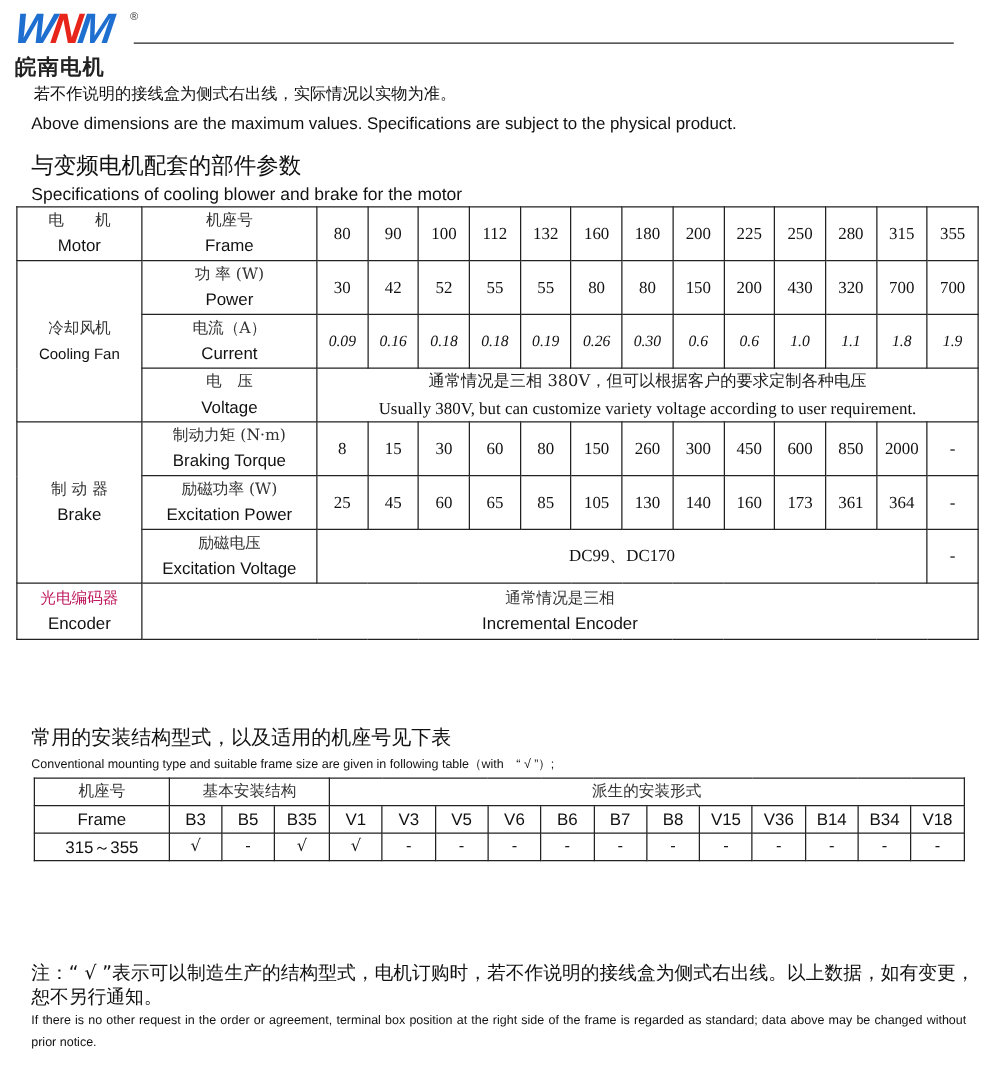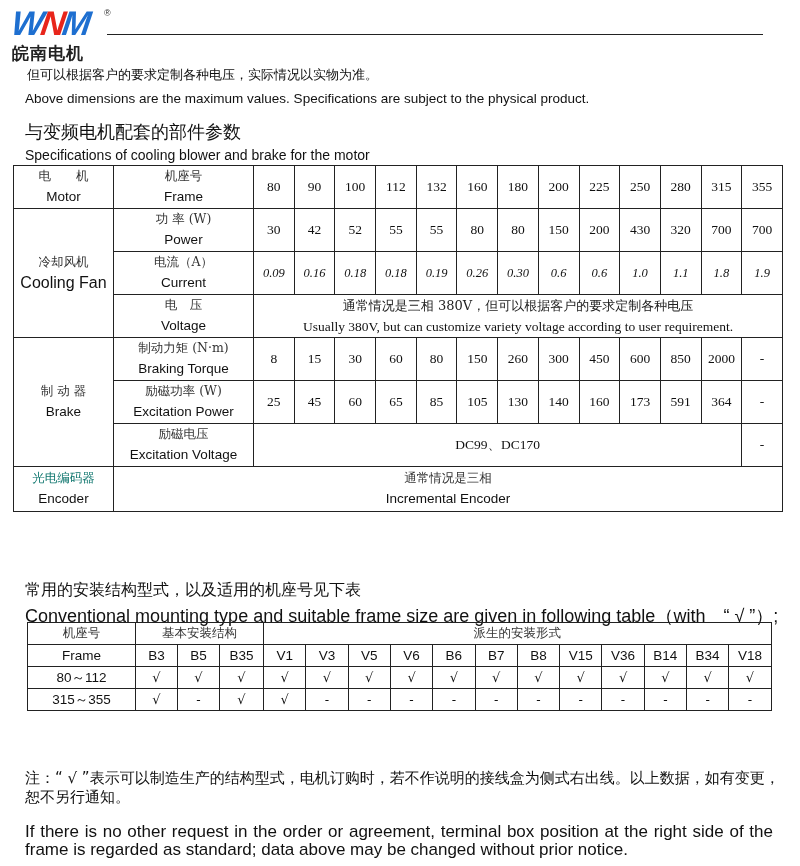--- a/index.html
+++ b/index.html
@@ -19,39 +19,39 @@
   table { border-collapse:collapse; position:absolute; table-layout:fixed; }
   td { border:1.5px solid #222; text-align:center; vertical-align:middle; padding:0; }
   .t1 { left:13px; top:165px; width:769px; }
   .t1 td { height:42px; font-size:13px; }
   .t1 .num { font-family:"Liberation Serif","DejaVu Serif",serif; font-size:13.5px; }
   .t1 .num.small { font-size:12.5px;font-style:italic; }
   .cn-lbl { font-family:"DejaVu Serif",serif; font-size:12.5px; color:#333; display:block; line-height:20px; }
   .en-lbl { font-size:13.5px; display:block; line-height:22px; }
   .serif-line { font-family:"Liberation Serif","DejaVu Serif",serif; font-size:13.5px; display:block; line-height:21px; }
   .sec2-title-cn { left:25px; top:580px; font-size:16px; font-family:"DejaVu Sans",sans-serif; }
-  .sec2-sub-en { left:25px; top:604px; font-size:18px; }
+  .sec2-sub-en { left:25px; top:604px; font-size:10px; }
   .t2 { left:27px; top:622px; width:743px; }
   .t2 td { height:21px; font-size:13.5px; }
   .t2 .cn-h { font-family:"DejaVu Serif",serif; font-size:12.5px; color:#333; }
   .t2 .mark { font-family:"DejaVu Serif",serif; font-size:13px; }
   .foot-cn { left:25px; top:769px; width:760px; font-size:15px; line-height:19px; font-family:"DejaVu Sans",sans-serif; }
-  .foot-en { left:25px; top:808px; width:748px; font-size:17px; line-height:18px; text-align:justify;margin-top:15px; }
+  .foot-en { left:25px; top:808px; width:748px; font-size:10px; line-height:18px; text-align:justify; }
 </style>
 </head>
 <body>
 
 <div class="abs logo">
   <div class="logo-letters"><span class="logo-w">W</span><span class="logo-n">N</span><span class="logo-m">M</span></div>
   <span class="logo-reg">®</span>
   <div class="logo-cn">皖南电机</div>
 </div>
 <div class="abs header-rule"></div>
 
-<div class="abs note-cn">但可以根据客户的要求定制各种电压，实际情况以实物为准。</div>
+<div class="abs note-cn">若不作说明的接线盒为侧式右出线，实际情况以实物为准。</div>
 <div class="abs note-en">Above dimensions are the maximum values. Specifications are subject to the physical product.</div>
 
 <div class="abs sec-title-cn">与变频电机配套的部件参数</div>
 <div class="abs sec-sub-en">Specifications of cooling blower and brake for the motor</div>
 
 <table class="t1">
   <colgroup>
     <col style="width:100px">
       <col style="width:140px">
     <col span="13" style="width:40.7px">
@@ -76,21 +76,21 @@
     <td class="num">200</td>
     <td class="num">225</td>
     <td class="num">250</td>
     <td class="num">280</td>
     <td class="num">315</td>
     <td class="num">355</td>
   </tr>
   <tr>
     <td rowspan="3">
           <span class="cn-lbl">冷却风机</span>
-          <span class="en-lbl" style="font-size:16px">Cooling Fan</span>
+          <span class="en-lbl" style="font-size:12px">Cooling Fan</span>
         </td>
     <td>
           <span class="cn-lbl">功 率 (W)</span>
           <span class="en-lbl">Power</span>
         </td>
     <td class="num">30</td>
     <td class="num">42</td>
     <td class="num">52</td>
     <td class="num">55</td>
     <td class="num">55</td>
@@ -163,35 +163,35 @@
     <td class="num">25</td>
     <td class="num">45</td>
     <td class="num">60</td>
     <td class="num">65</td>
     <td class="num">85</td>
     <td class="num">105</td>
     <td class="num">130</td>
     <td class="num">140</td>
     <td class="num">160</td>
     <td class="num">173</td>
-    <td class="num">591</td>
+    <td class="num">361</td>
     <td class="num">364</td>
     <td class="num">-</td>
   </tr>
   <tr>
     <td>
           <span class="cn-lbl">励磁电压</span>
           <span class="en-lbl">Excitation Voltage</span>
         </td>
     <td colspan="12" class="num">DC99、DC170</td>
     <td class="num">-</td>
   </tr>
   <tr>
     <td style="height:44px">
-          <span class="cn-lbl" style="color:#0f766e">光电编码器</span>
+          <span class="cn-lbl" style="color:#be185d">光电编码器</span>
           <span class="en-lbl">Encoder</span>
         </td>
     <td colspan="14">
           <span class="cn-lbl">通常情况是三相</span>
           <span class="en-lbl">Incremental Encoder</span>
         </td>
   </tr>
 </tbody>
   </table>
 
@@ -226,38 +226,20 @@
     <td>B8</td>
     <td>V15</td>
     <td>V36</td>
     <td>B14</td>
     <td>B34</td>
     <td>V18</td>
   </tr>
   </tbody>
     <tbody id="mount-rows">
       <tr>
-        <td>80～112</td>
-        <td class="mark">√</td>
-        <td class="mark">√</td>
-        <td class="mark">√</td>
-        <td class="mark">√</td>
-        <td class="mark">√</td>
-        <td class="mark">√</td>
-        <td class="mark">√</td>
-        <td class="mark">√</td>
-        <td class="mark">√</td>
-        <td class="mark">√</td>
-        <td class="mark">√</td>
-        <td class="mark">√</td>
-        <td class="mark">√</td>
-        <td class="mark">√</td>
-        <td class="mark">√</td>
-      </tr>
-      <tr>
         <td>315～355</td>
         <td class="mark">√</td>
         <td class="mark">-</td>
         <td class="mark">√</td>
         <td class="mark">√</td>
         <td class="mark">-</td>
         <td class="mark">-</td>
         <td class="mark">-</td>
         <td class="mark">-</td>
         <td class="mark">-</td>

